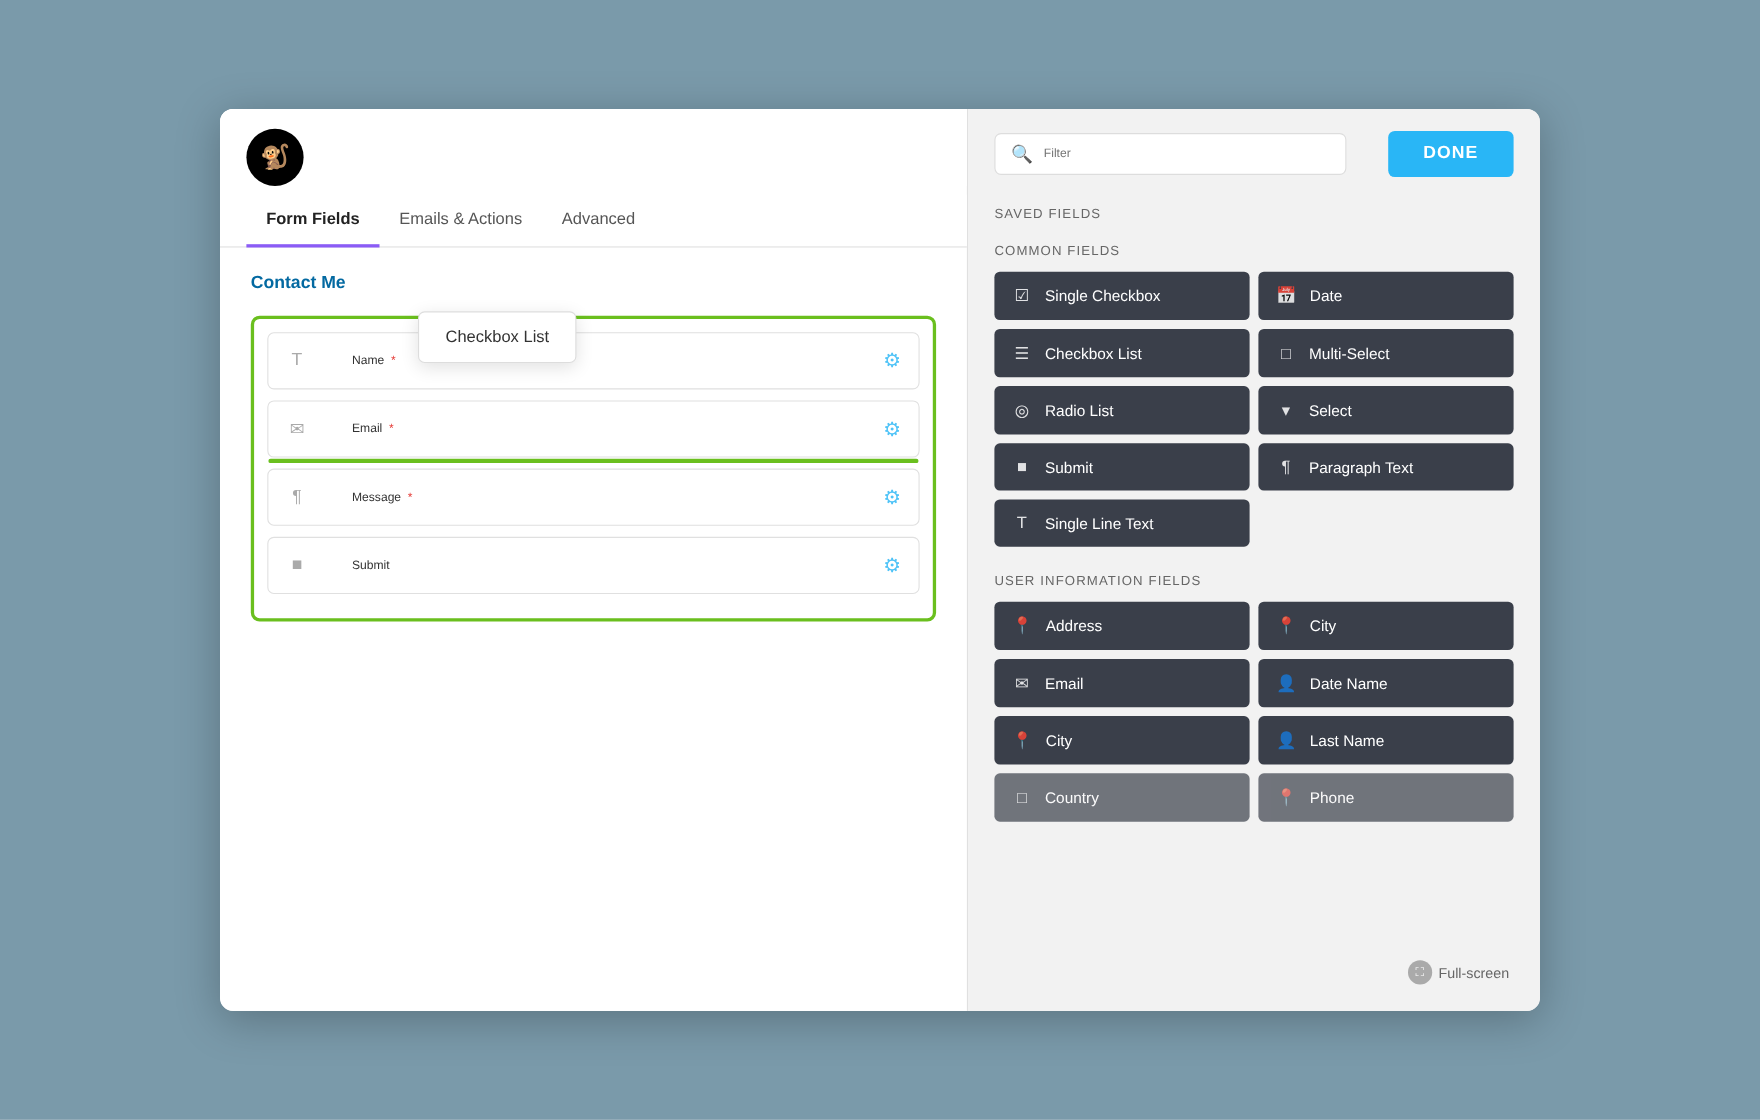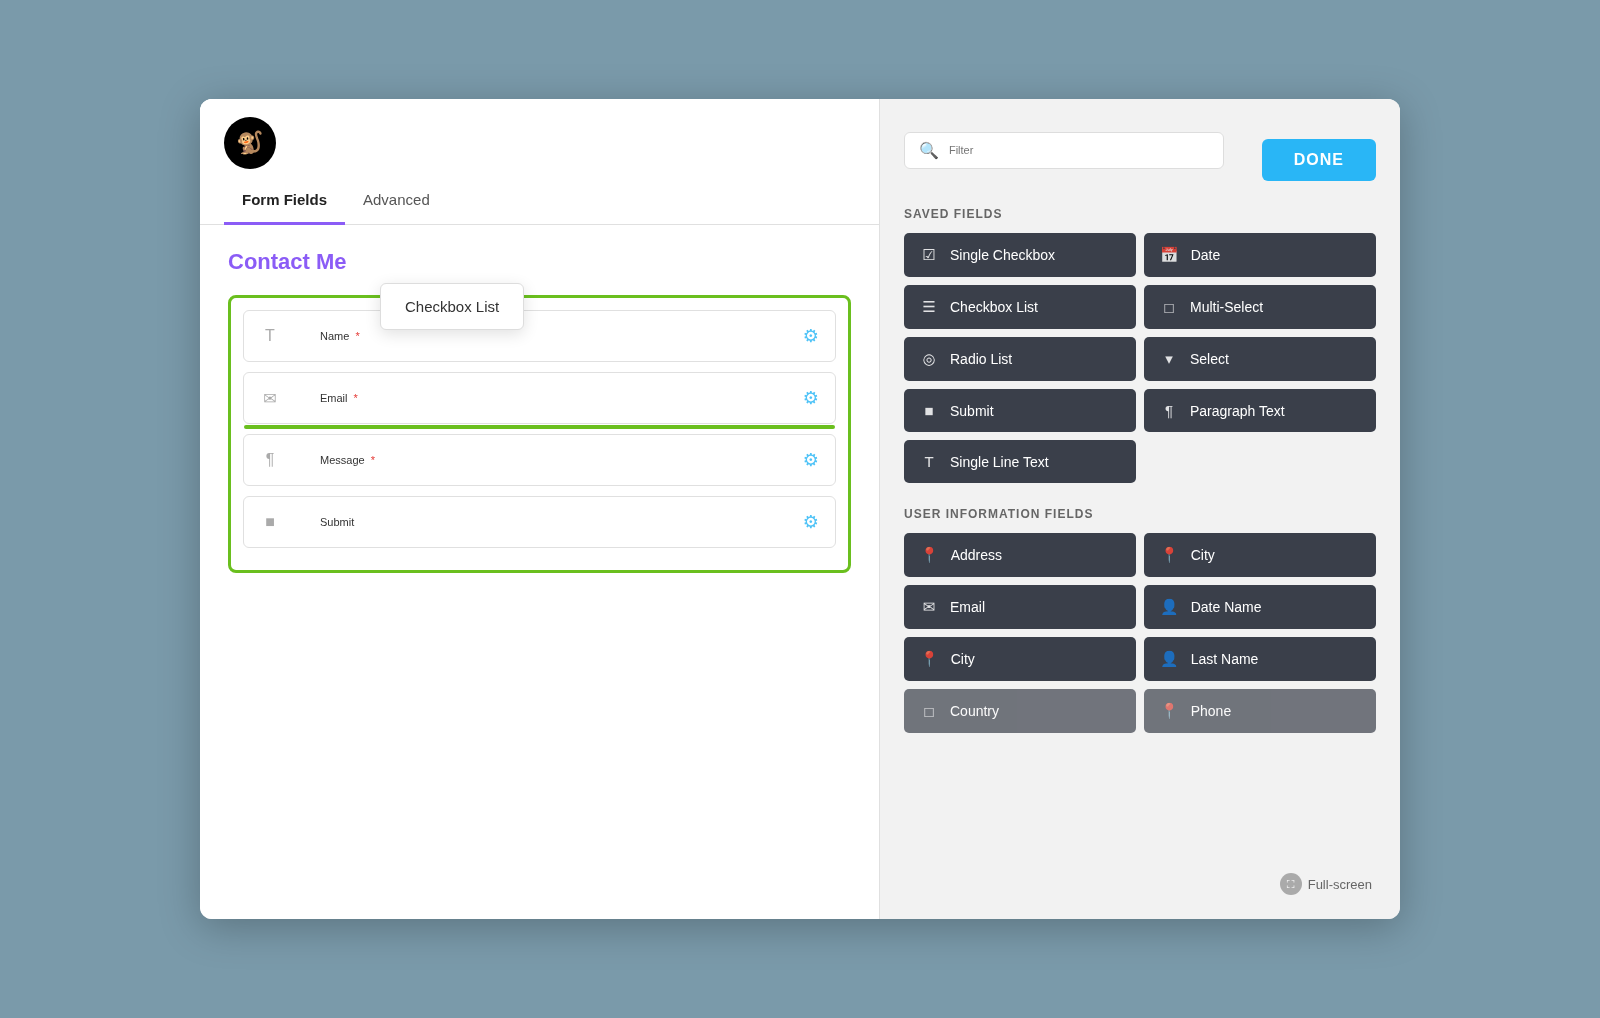--- a/index.html
+++ b/index.html
@@ -69,23 +69,23 @@
       font-weight: 600;
       border-bottom: 3px solid #8b5cf6;
     }
     .left-content {
       padding: 24px 28px;
       flex: 1;
       overflow: auto;
       position: relative;
     }
     .form-title {
-      font-size: 22px;
+      font-size: 16px;
       font-weight: 700;
-      color: #8b5cf6;
+      color: #0369a1;
       margin-bottom: 20px;
     }
     .form-builder-area {
       border: 3px solid #6abf1e;
       border-radius: 8px;
       padding: 12px;
       background: #fff;
     }
     .form-field-row {
       background: #fff;
@@ -188,25 +188,24 @@
     .done-btn {
       background: #29b6f6;
       color: #fff;
       border: none;
       border-radius: 6px;
       padding: 12px 32px;
       font-size: 16px;
       font-weight: 700;
       cursor: pointer;
       letter-spacing: 1px;
-      margin-top: 20px;
     }
     .section-label {
       font-size: 12px;
-      font-weight: 700;
+      font-weight: 400;
       color: #666;
       letter-spacing: 1px;
       margin-bottom: 12px;
       margin-top: 8px;
     }
     .fields-grid {
       display: grid;
       grid-template-columns: 1fr 1fr;
       gap: 8px;
       margin-bottom: 16px;
@@ -235,20 +234,21 @@
 <body>
 
 <div class="app-window">
 
   <div class="left-panel">
     <div class="header-bar">
       <div class="logo">🐒</div>
     </div>
     <div class="tabs">
       <div class="tab active">Form Fields</div>
+      <div class="tab">Emails &amp; Actions</div>
       <div class="tab">Advanced</div>
     </div>
     <div class="left-content">
       <div class="form-title">Contact Me</div>
       <div class="form-builder-area">
 
         <div class="form-field-row">
           <div class="form-field-left">
             <span class="field-icon">T</span>
             <span class="field-label">Name <span class="required-star">*</span></span>
@@ -290,20 +290,21 @@
     <div class="right-header">
       <div class="filter-bar">
         <span class="search-icon">🔍</span>
         <input type="text" placeholder="Filter" style="">
       </div>
       <button class="done-btn">DONE</button>
     </div>
 
     <div class="section-label">SAVED FIELDS</div>
 
+    <div class="section-label">COMMON FIELDS</div>
     <div class="fields-grid">
       <button class="field-btn">
         <span class="field-btn-icon">☑</span>
         <span>Single Checkbox</span>
       </button>
       <button class="field-btn">
         <span class="field-btn-icon">📅</span>
         <span>Date</span>
       </button>
       <button class="field-btn">

